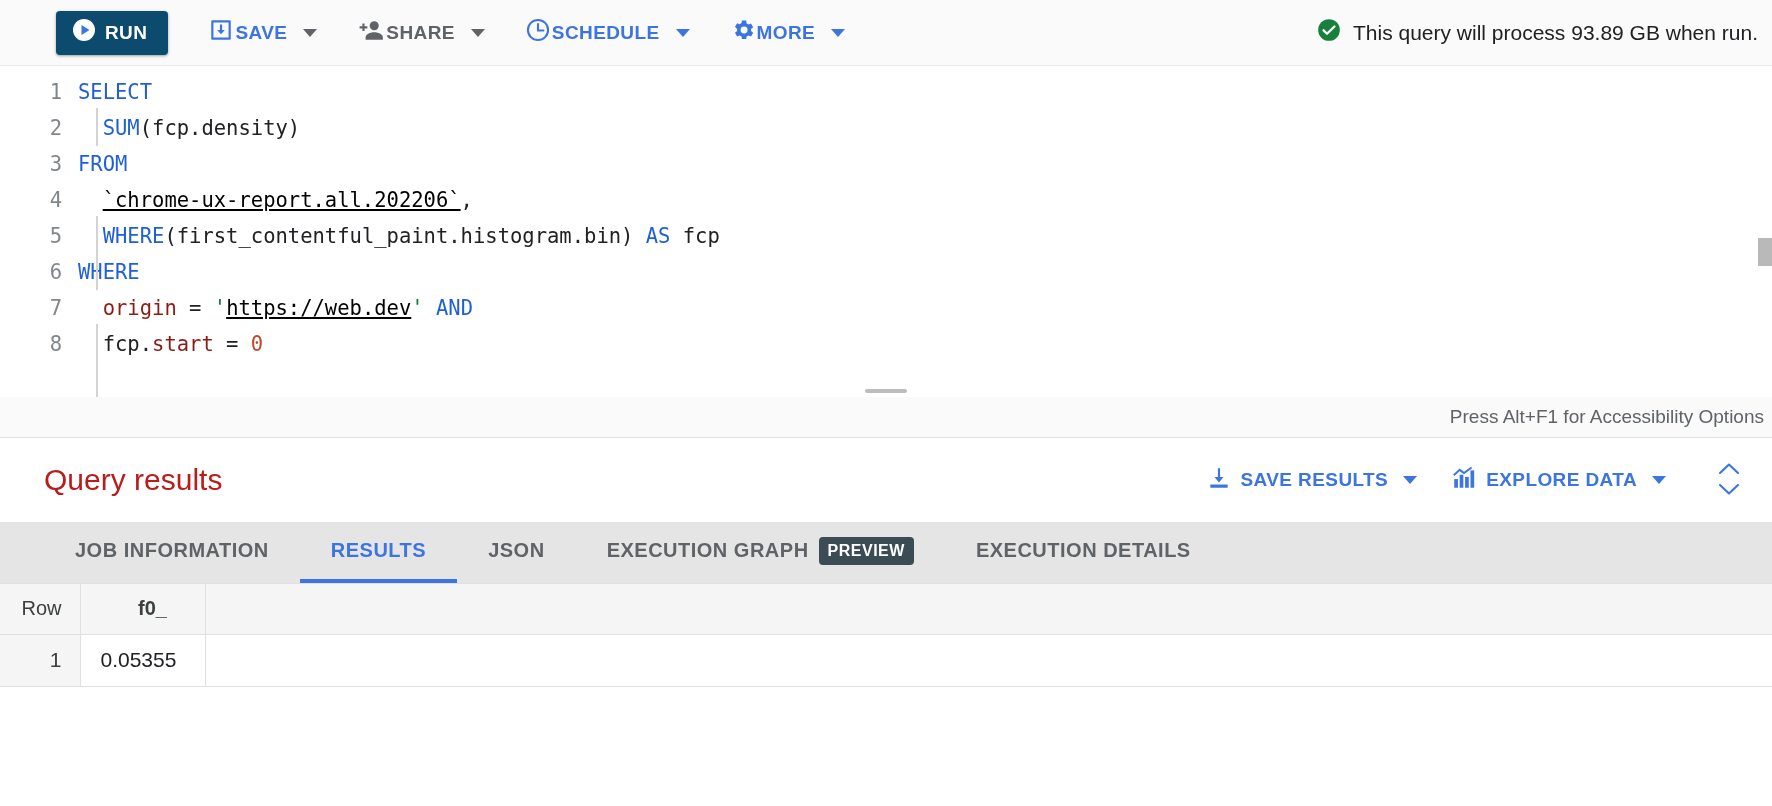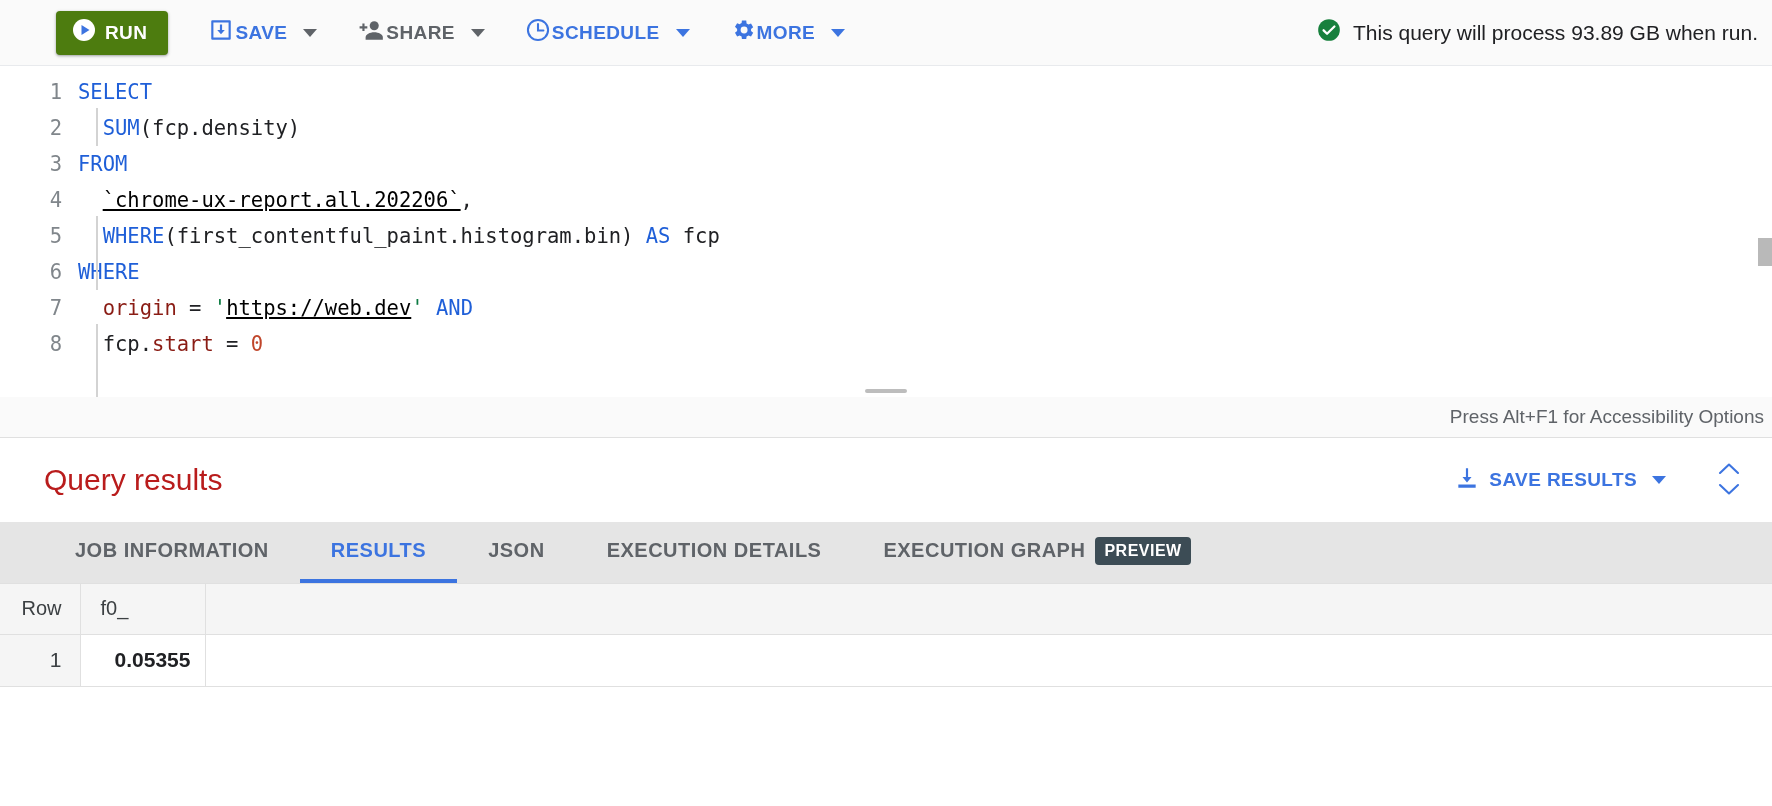--- a/index.html
+++ b/index.html
@@ -15,21 +15,21 @@
     height: 66px;
     background: #fafafa;
     display: flex;
     align-items: center;
     padding: 0 18px 0 56px;
     border-bottom: 1px solid #e8eaed;
     position: relative;
   }
   .run-btn {
     display: flex; align-items: center; gap: 9px;
-    background: #4d7c0f;
+    background: #0c4a6e;
     color: #ffffff;
     border: none; border-radius: 4px;
     height: 44px; padding: 0 21px 0 16px;
     font-size: 19px; font-weight: 700;
     letter-spacing: .4px;
     box-shadow: 0 1px 2px rgba(60,64,67,.3), 0 1px 3px 1px rgba(60,64,67,.15);
     cursor: pointer;
   }
   .tb-item {
     display: flex; align-items: center; gap: 1px;
@@ -172,22 +172,22 @@
     border-right: 1px solid #e0e0e0;
     height: 50px;
   }
   .rtable td {
     font-size: 21px; color: #202124;
     border-bottom: 1px solid #e0e0e0;
     border-right: 1px solid #e0e0e0;
     height: 52px;
   }
   .col-row { width: 80px; text-align: right; padding-right: 18px; background: #f5f5f5; }
-  .col-f0  { width: 125px; text-align: center; padding-left: 20px; font-weight: bold; }
-  th.col-f0 { text-align: left; }
+  .col-f0  { width: 125px; text-align: left; padding-left: 20px; }
+  th.col-f0 { text-align: center; font-weight: bold; }
   td.col-row { color: #3c4043; }
   .col-rest { border-right: none !important; }
   th.col-rest { border-right: 1px solid #e0e0e0; }
 </style>
 </head>
 <body>
 
 <div class="toolbar">
 
   <button class="run-btn">
@@ -304,20 +304,33 @@
       <span>
         <svg width="26" height="26" viewBox="0 0 24 24" fill="#3c74e0">
           <path d="M11 3h2v8h3.2L12 16.2 7.8 11H11V3z"></path>
           <path d="M4 18h16v3H4z"></path>
         </svg>
       </span>
       <span>SAVE RESULTS</span>
       <span class="caret blue"></span>
     </button>
 
+    <button class="rh-btn">
+      <span>
+        <svg width="26" height="26" viewBox="0 0 24 24" fill="#3c74e0">
+          <rect x="3" y="13" width="3.4" height="8"></rect>
+          <rect x="8" y="9" width="3.4" height="12"></rect>
+          <rect x="13" y="11" width="3.4" height="10"></rect>
+          <rect x="18" y="5" width="3.4" height="16"></rect>
+          <path d="M2.6 9.4L8 4.5l4 3 7-5.2" fill="none" stroke="#3c74e0" stroke-width="1.8"></path>
+        </svg>
+      </span>
+      <span>EXPLORE DATA</span>
+      <span class="caret blue"></span>
+    </button>
 
     <div class="expand-toggle">
       <span>
         <svg width="22" height="13" viewBox="0 0 22 13">
           <path d="M2 11L11 2.5 20 11" fill="none" stroke="#3c74e0" stroke-width="2.1" stroke-linecap="round" stroke-linejoin="round"></path>
         </svg>
       </span>
       <span>
         <svg width="22" height="13" viewBox="0 0 22 13">
           <path d="M2 2l9 8.5L20 2" fill="none" stroke="#3c74e0" stroke-width="2.1" stroke-linecap="round" stroke-linejoin="round"></path>
@@ -331,25 +344,25 @@
     <div class="tab">
       <span>JOB INFORMATION</span>
     </div>
     <div class="tab active">
       <span>RESULTS</span>
     </div>
     <div class="tab">
       <span>JSON</span>
     </div>
     <div class="tab">
-      <span>EXECUTION DETAILS</span>
-    </div>
-    <div class="tab">
       <span>EXECUTION GRAPH</span>
       <span class="badge">PREVIEW</span>
+    </div>
+    <div class="tab">
+      <span>EXECUTION DETAILS</span>
     </div>
   </div>
 
 <table class="rtable">
   <thead>
     <tr id="thead-row">
         <th class="col-row">Row</th>
         <th class="col-f0">f0_</th>
         <th class="col-rest"></th>
       </tr>

